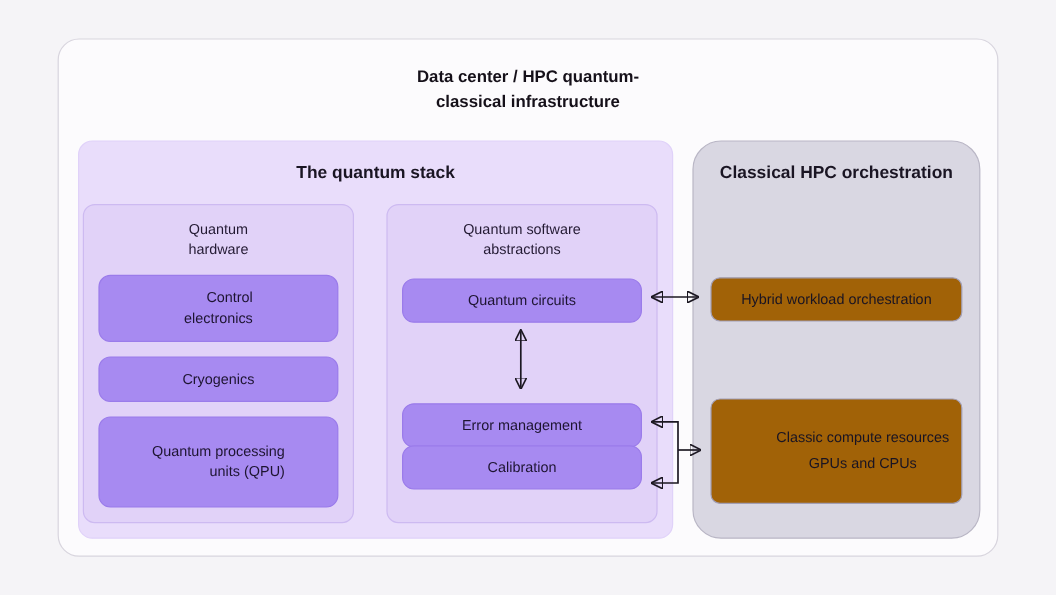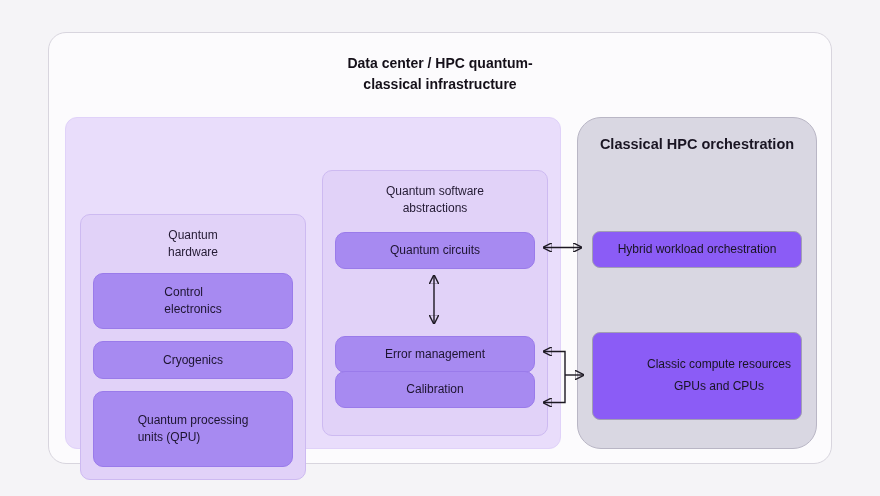--- a/index.html
+++ b/index.html
@@ -29,52 +29,52 @@
   
   .quantum-panel {
     position: absolute; left: 16px; top: 84px; width: 496px; height: 332px;
     background: #e9ddfb; border: 1px solid #e0d2f9; border-radius: 12px;
   }
 
   .subpanel {
     position: absolute; top: 52px; width: 226px; height: 266px;
     background: #e1d2f8; border: 1px solid #cdbaf1; border-radius: 10px;
   }
-  .subpanel.hw { left: 14px; margin-top: 44px; }
+  .subpanel.hw { left: 3px; }
   .subpanel.sw { left: 256px; }
 
   .subpanel-title {
     position: absolute; left: 0; right: 0; top: 12px;
     text-align: center; font-size: 12px; line-height: 1.4; color: #231a33;
   }
 
   .pbox {
     position: absolute; left: 12px; right: 12px;
     background: #a78af1; border: 1px solid #9a7bea; border-radius: 10px;
     display: flex; align-items: center; justify-content: center;
-    text-align: left; font-size: 12px; line-height: 1.4; color: #1d1430;
+    text-align: right; font-size: 12px; line-height: 1.4; color: #1d1430;
   }
 
   .pbox.control { top: 58px; height: 56px; }
   .pbox.cryo    { top: 126px; height: 38px; }
   .pbox.qpu     { top: 176px; height: 76px; }
 
   .pbox.circuits { top: 61px;  height: 37px; }
   .pbox.error    { top: 165px; height: 37px; }
   .pbox.calib    { top: 200px; height: 37px; }
 
   
   .classical-panel {
     position: absolute; left: 528px; top: 84px; width: 240px; height: 332px;
     background: #d9d7e2; border: 1px solid #b9b6c5; border-radius: 24px;
   }
 
   .gbox {
     position: absolute; left: 14px; right: 14px;
-    background: #8b5cf6; border: 1px solid #a29eb4; border-radius: 8px;
+    background: #a16207; border: 1px solid #a29eb4; border-radius: 8px;
     display: flex; align-items: center; justify-content: center;
     text-align: center; font-size: 12px; line-height: 1.4; color: #191423;
   }
   .gbox.hybrid  { top: 113px; height: 37px; }
   .gbox.compute { top: 214px; height: 88px; line-height: 1.8; padding-left: 44px; }
 
   .arrows {
     position: absolute; left: 0; top: 0; width: 880px; height: 496px;
     pointer-events: none;
   }
@@ -85,20 +85,21 @@
 </head>
 <body>
 
 <div class="stage">
   <div class="card">
 
     <div class="main-title pre">Data center / HPC quantum-
 classical infrastructure</div>
 
     <div class="quantum-panel">
+      <div class="panel-title">The quantum stack</div>
 
       <div class="subpanel hw">
         <div class="subpanel-title pre">Quantum
 hardware</div>
         <div class="pbox control pre">Control
 electronics</div>
         <div class="pbox cryo pre">Cryogenics</div>
         <div class="pbox qpu pre">Quantum processing
 units (QPU)</div>
       </div>

